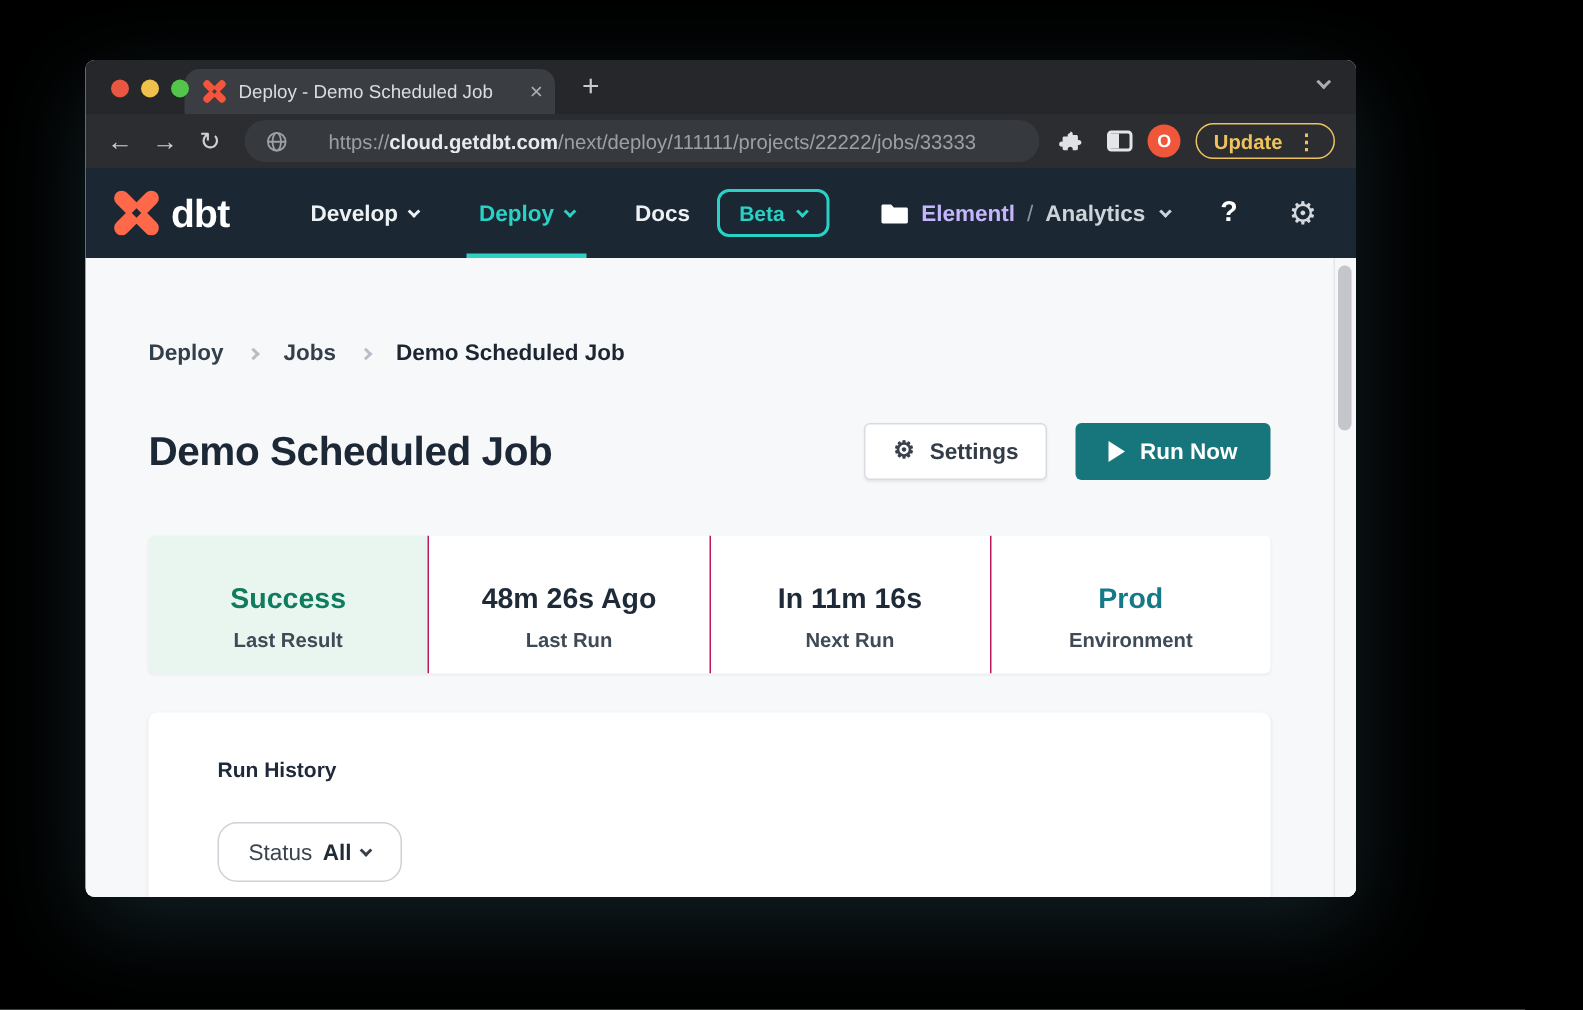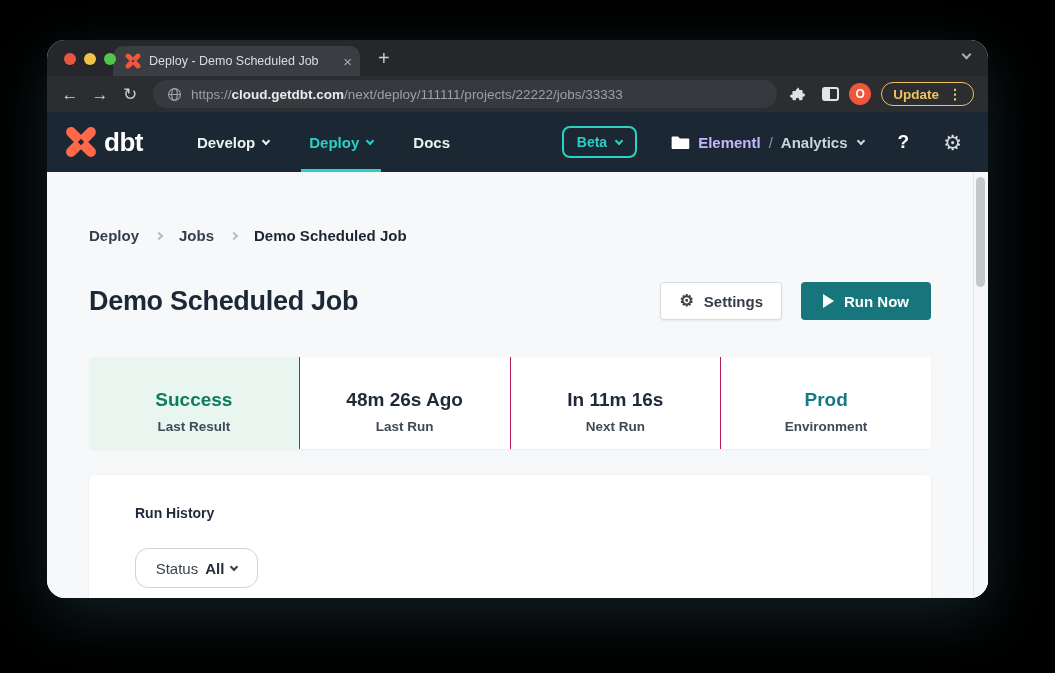--- a/index.html
+++ b/index.html
@@ -1,37 +1,37 @@
 <!DOCTYPE html>
 <html><head>
 <meta charset="utf-8">
 <style>
   * { margin:0; padding:0; box-sizing:border-box; }
   html,body { width:1055px; height:673px; background:#000; overflow:hidden;
               font-family:"Liberation Sans", sans-serif; }
-  .window { position:absolute; left:47px; top:40px; width:941px; height:558px;
-            border-radius:18px; overflow:hidden; background:#f7f8fa;
+  .window { position:absolute; left:57px; top:40px; width:847px; height:558px;
+            border-radius:6px; overflow:hidden; background:#f7f8fa;
             box-shadow:0 18px 60px rgba(40,70,80,.45); display:flex; flex-direction:column; }
 
   
   .tabstrip { height:36px; background:#25272b; display:flex; align-items:flex-end; position:relative; flex:none; }
   .traffic { position:absolute; left:17px; top:13px; display:flex; gap:8px; }
   .traffic span { width:12px; height:12px; border-radius:50%; display:block; }
   .t-red{background:#e85742;} .t-yellow{background:#efc24b;} .t-green{background:#53c54b;}
   .tab { margin-left:66px; width:247px; height:30px; background:#3a3d42; border-radius:10px 10px 0 0;
          display:flex; align-items:center; padding:0 8px 0 12px; gap:8px; }
   .tab-title { color:#dadde1; font-size:12.5px; white-space:nowrap; overflow:hidden; flex:1; }
   .tab-close { color:#a9adb3; font-size:15px; line-height:1; cursor:default; }
   .newtab { color:#c7cace; font-size:20px; font-weight:400; margin-left:18px; margin-bottom:6px; }
   .strip-chev { position:absolute; right:18px; top:14px; color:#a9adb3; }
 
   .toolbar { height:36px; background:#2b2d31; display:flex; align-items:center; padding:0 10px; gap:4px; flex:none; }
   .navbtn { color:#cdd0d5; font-size:17px; width:26px; text-align:center; line-height:1; }
   .omnibox { flex:1; height:28px; margin:0 8px 0 6px; background:#36393e; border-radius:14px;
-             display:flex; align-items:center; padding:0 14px; gap:9px; min-width:0; }
+             display:flex; align-items:center; padding:0 14px; gap:27px; min-width:0; }
   .url { font-size:13.5px; color:#9aa0a6; white-space:nowrap; overflow:hidden; }
   .url b { color:#e8eaed; font-weight:700; }
   .side-panel-icon { width:17px; height:14px; border:2px solid #e3e5e8; border-radius:3px; position:relative; }
   .side-panel-icon::before { content:""; position:absolute; left:0; top:0; bottom:0; width:6px; background:#e3e5e8; }
   .avatar { width:22px; height:22px; border-radius:50%; background:#f0563a; color:#fff; font-size:12px;
             font-weight:700; display:flex; align-items:center; justify-content:center; margin:0 6px; }
   .update { display:flex; align-items:center; gap:9px; border:1.5px solid #eec35e; border-radius:15px;
             padding:3px 11px; margin-right:4px; }
   .update .lbl { color:#eec35e; font-size:13.5px; font-weight:600; }
   .update .dots { color:#eec35e; font-size:14px; font-weight:700; }

